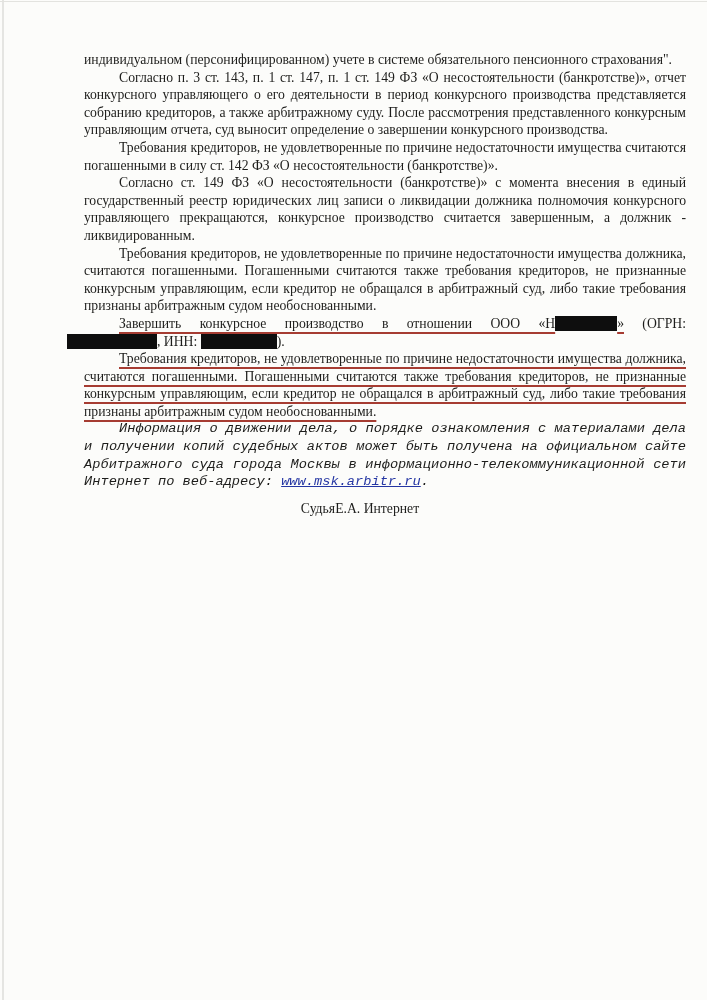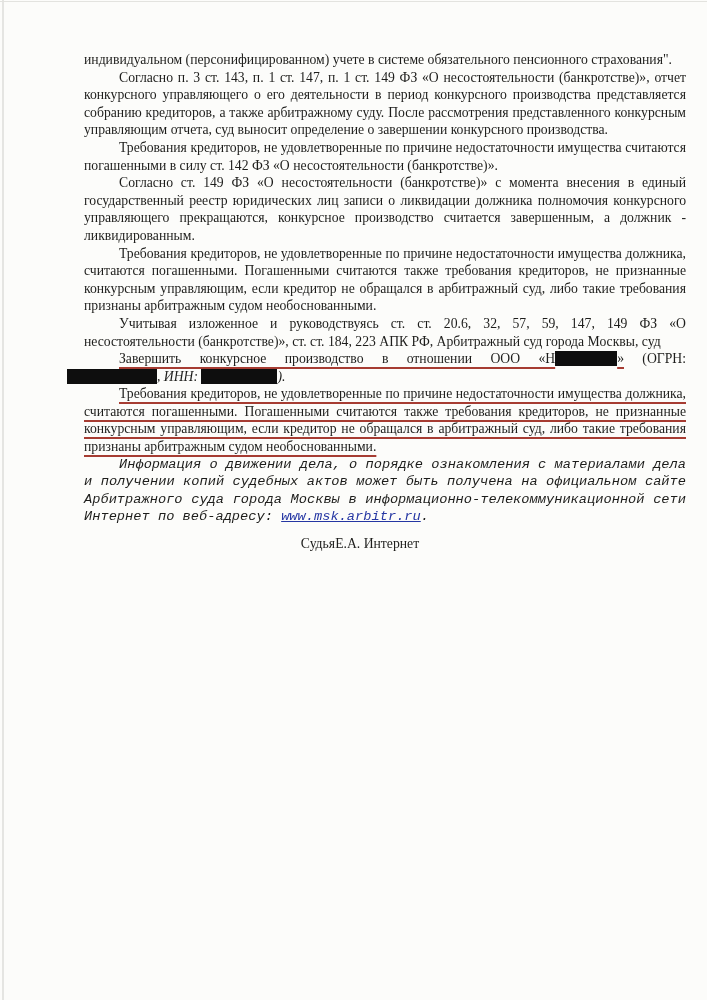--- a/index.html
+++ b/index.html
@@ -36,21 +36,21 @@
     font-size: 13.7px;
     line-height: 17.6px;
   }
   .para {
     margin: 0;
     text-align: justify;
     text-indent: 35px;
   }
   .no-indent { text-indent: 0; }
   .op1 { text-align-last: justify; }
-  .op2 { text-align: left; text-indent: 0; font-style: italic; }
+  .op2 { text-align: left; text-indent: 0; }
   .heading {
     margin: 7px 0 0 0;
     text-align: center;
     text-indent: 0;
     letter-spacing: .4px;
   }
   .redline {
     text-decoration: underline;
     text-decoration-color: var(--underline-red, #a63c32);
     text-decoration-thickness: 2.2px;
@@ -90,21 +90,20 @@
   <p class="para no-indent">индивидуальном (персонифицированном) учете в системе обязательного пенсионного страхования".</p>
 
   <p class="para">Согласно п. 3 ст. 143, п. 1 ст. 147, п. 1 ст. 149 ФЗ «О несостоятельности (банкротстве)», отчет конкурсного управляющего о его деятельности в период конкурсного производства представляется собранию кредиторов, а также арбитражному суду. После рассмотрения представленного конкурсным управляющим отчета, суд выносит определение о завершении конкурсного производства.</p>
 
   <p class="para">Требования кредиторов, не удовлетворенные по причине недостаточности имущества считаются погашенными в силу ст. 142 ФЗ «О несостоятельности (банкротстве)».</p>
 
   <p class="para">Согласно ст. 149 ФЗ «О несостоятельности (банкротстве)» с момента внесения в единый государственный реестр юридических лиц записи о ликвидации должника полномочия конкурсного управляющего прекращаются, конкурсное производство считается завершенным, а должник - ликвидированным.</p>
 
   <p class="para">Требования кредиторов, не удовлетворенные по причине недостаточности имущества должника, считаются погашенными. Погашенными считаются также требования кредиторов, не признанные конкурсным управляющим, если кредитор не обращался в арбитражный суд, либо такие требования признаны арбитражным судом необоснованными.</p>
 
-  <p class="para">Учитывая изложенное и руководствуясь ст. ст. 20.6, 32, 57, 59, 147, 149 ФЗ «О несостоятельности (банкротстве)», ст. ст. 184, 223 АПК РФ, Арбитражный суд города Москвы, суд</p>
 
 
   <p class="para op1"><span class="redline"><span>Завершить конкурсное производство в отношении ООО «Н</span><span class="redact redact-company"></span><span>»</span></span><span> (ОГРН:</span></p>
 
   <p class="para op2"><span class="redact redact-ogrn"></span><span>, ИНН: </span><span class="redact redact-inn"></span><span>).</span></p>
 
   <p class="para"><span class="redline">Требования кредиторов, не удовлетворенные по причине недостаточности имущества должника, считаются погашенными. Погашенными считаются также требования кредиторов, не признанные конкурсным управляющим, если кредитор не обращался в арбитражный суд, либо такие требования признаны арбитражным судом необоснованными.</span></p>
 
 
   <p class="para italic"><span>Информация о движении дела, о порядке ознакомления с материалами дела и получении копий судебных актов может быть получена на официальном сайте Арбитражного суда города Москвы в информационно-телекоммуникационной сети Интернет по веб-адресу: </span><a class="link">www.msk.arbitr.ru</a><span>.</span></p>

